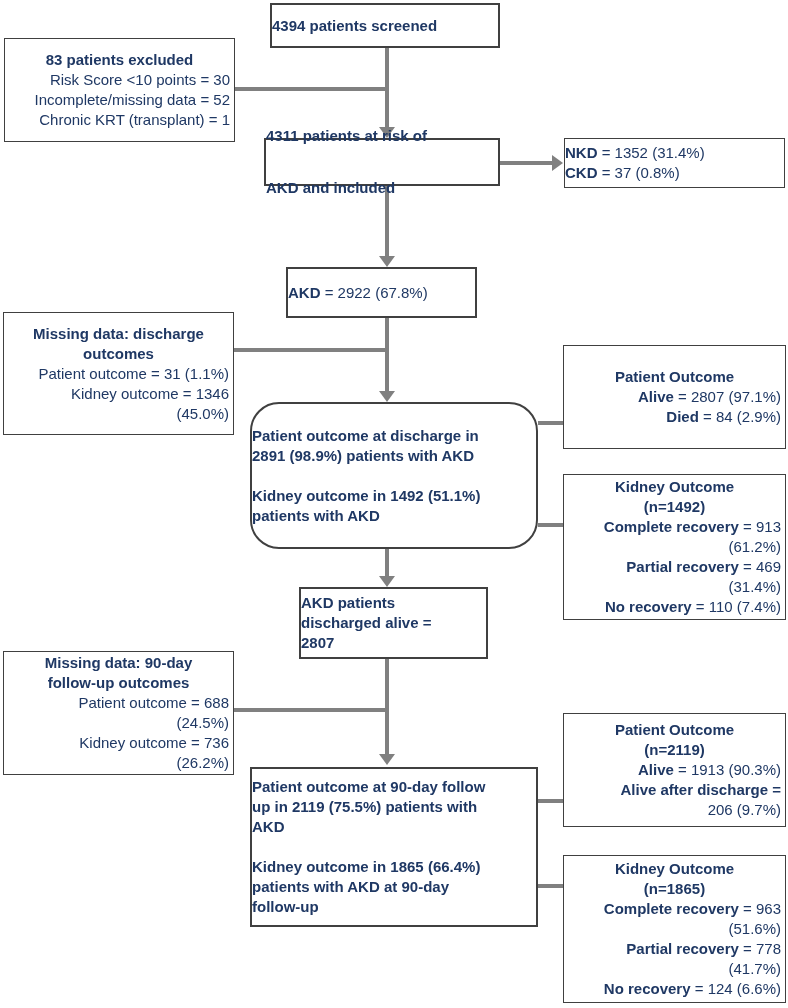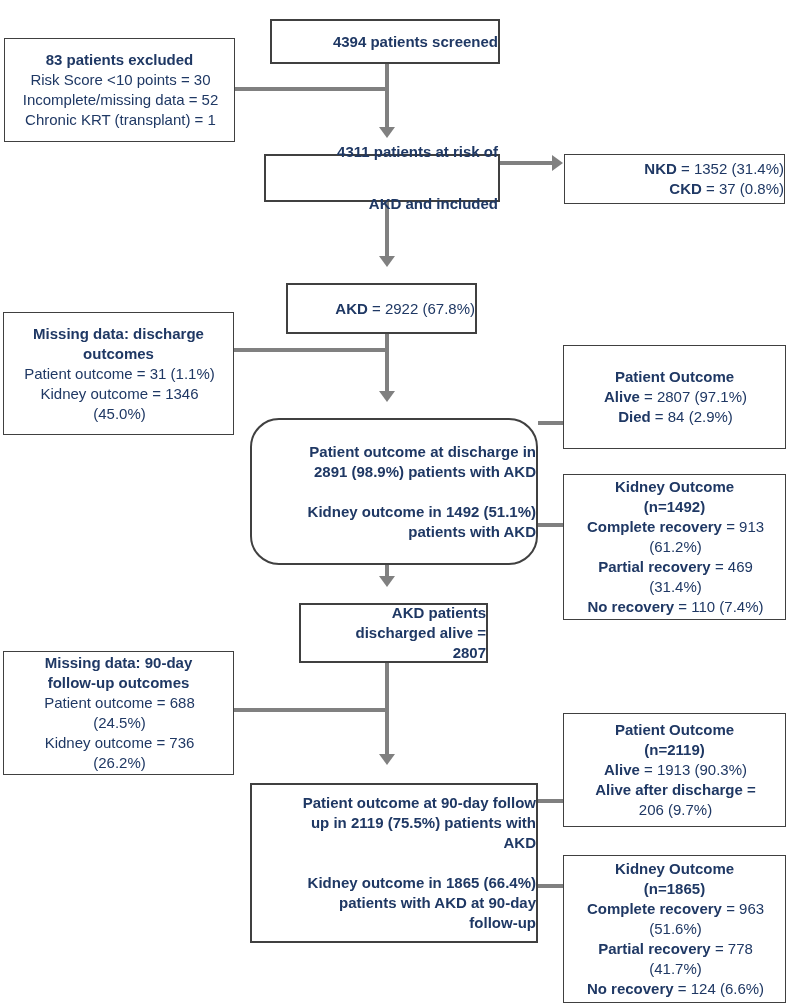--- a/index.html
+++ b/index.html
@@ -6,24 +6,24 @@
   #stage{
     position:relative;width:788px;height:1008px;background:#ffffff;
     font-family:"Liberation Sans",sans-serif;color:#1f3864;overflow:hidden;
   }
   .box{
     position:absolute;box-sizing:border-box;background:#ffffff;
     border:2px solid #404040;font-size:15px;line-height:20px;
     display:flex;flex-direction:column;justify-content:center;
   }
   .box--thin{border-width:1.5px;}
-  .c{text-align:right;margin-top:16px;}
+  .c{text-align:left;}
   .bold{font-weight:bold;}
   .t{font-weight:bold;text-align:center;}
-  .body-line{text-align:center;padding-left:6px;padding-right:4px;}
+  .body-line{text-align:right;padding-left:6px;padding-right:4px;}
   .line{display:block;}
   .conn{position:absolute;background:#808080;}
   .tri-down{position:absolute;width:0;height:0;
     border-left:8px solid transparent;border-right:8px solid transparent;
     border-top:11px solid #808080;}
   .tri-right{position:absolute;width:0;height:0;
     border-top:8px solid transparent;border-bottom:8px solid transparent;
     border-left:11px solid #808080;}
   .gap{height:20px;}
 </style>
@@ -113,21 +113,21 @@
   <div class="box box--thin" style="left:563px;top:474px;width:223px;height:146px;">
     <div class="t">Kidney Outcome</div>
     <div class="t">(n=1492)</div>
     <div class="body-line"><b>Complete recovery</b><span> = 913</span></div>
     <div class="body-line"><b></b><span>(61.2%)</span></div>
     <div class="body-line"><b>Partial recovery</b><span> = 469</span></div>
     <div class="body-line"><b></b><span>(31.4%)</span></div>
     <div class="body-line"><b>No recovery</b><span> = 110 (7.4%)</span></div>
   </div>
 
-  <div class="box c bold" style="left:299px;top:587px;width:189px;height:60px;">
+  <div class="box c bold" style="left:299px;top:587px;width:189px;height:72px;">
     <span class="line">AKD patients</span>
     <span class="line">discharged alive =</span>
     <span class="line">2807</span>
   </div>
 
   <div class="box box--thin" style="left:3px;top:651px;width:231px;height:124px;">
     <div class="t">Missing data: 90-day</div>
     <div class="t">follow-up outcomes</div>
     <div class="body-line">Patient outcome = 688</div>
     <div class="body-line">(24.5%)</div>

